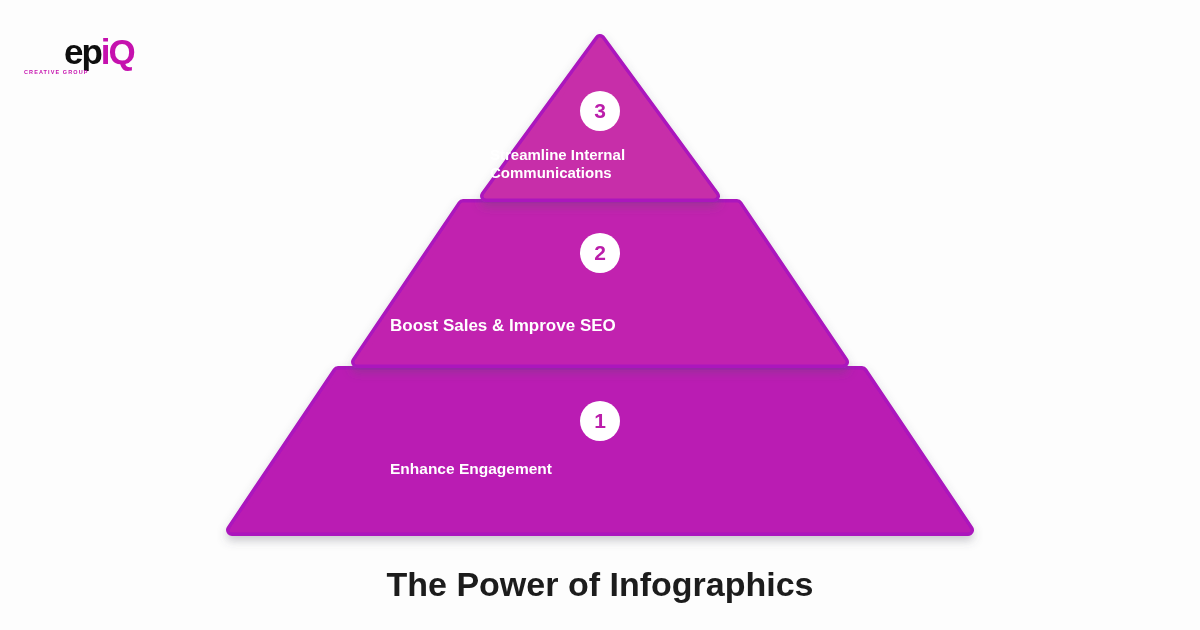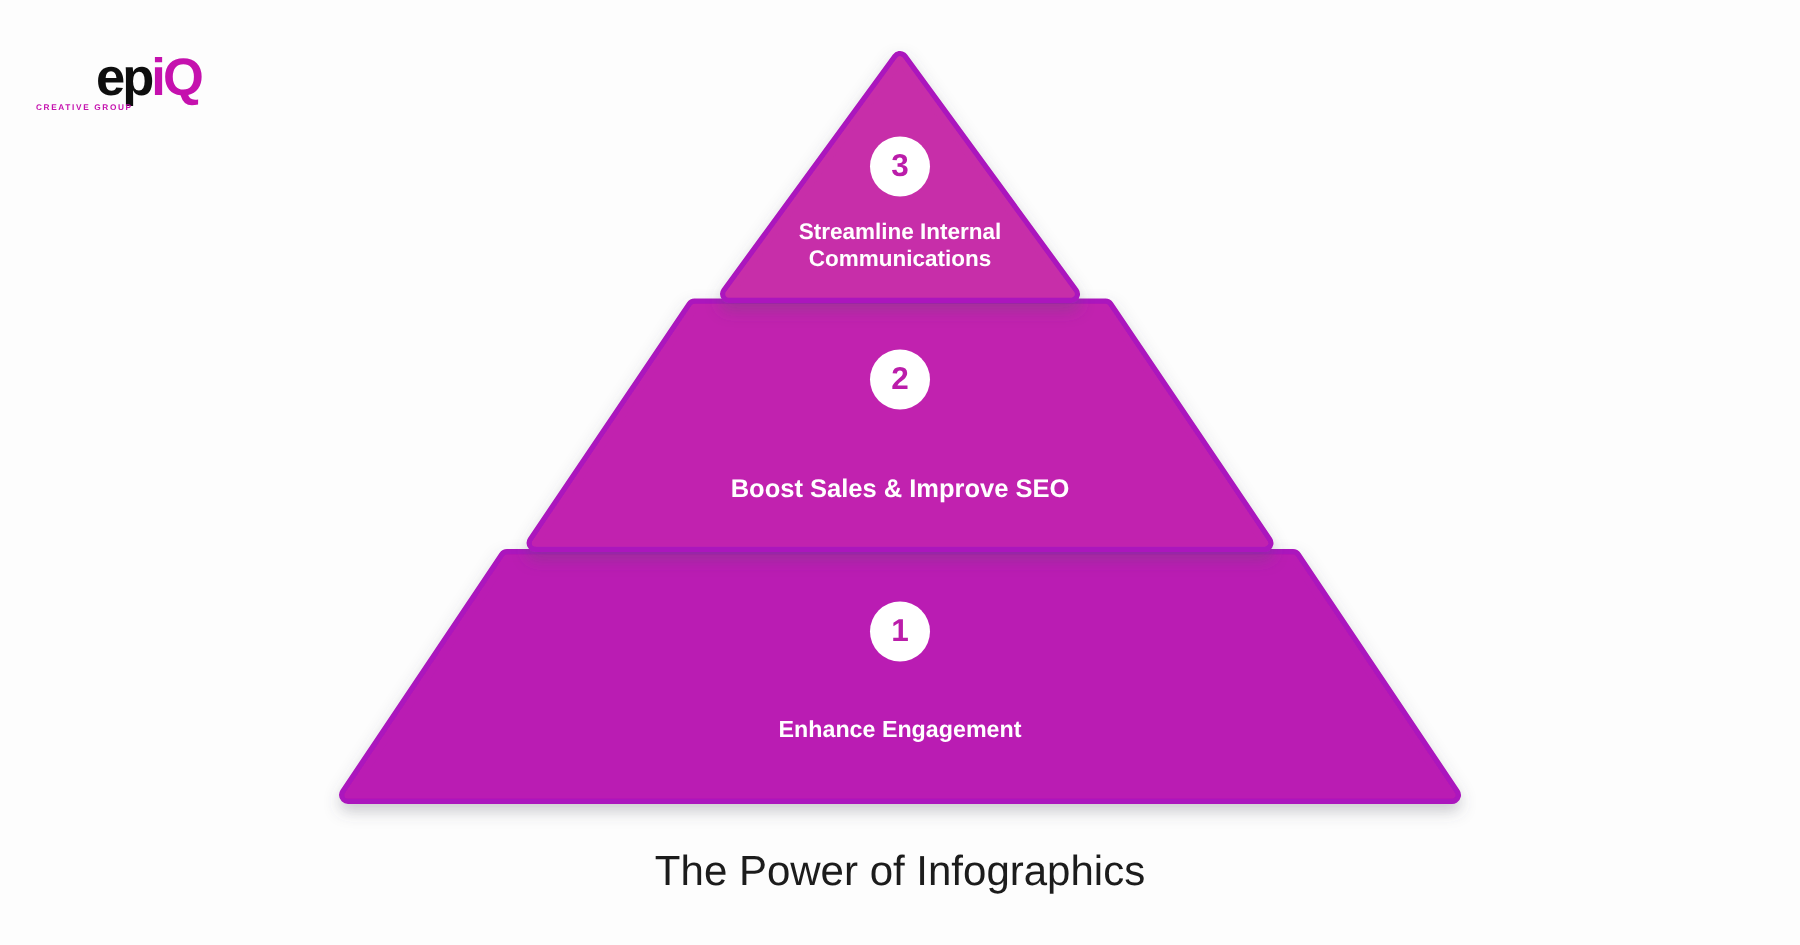--- a/index.html
+++ b/index.html
@@ -66,35 +66,34 @@
   .tier-number {
     font-size: 21px;
     font-weight: bold;
     color: #bb1daa;
   }
   .tier-label {
     position: absolute;
     transform: translateX(-50%);
     color: #ffffff;
     font-weight: bold;
-    text-align: center;
   }
   .label-3 { width: 220px; font-size: 15px; line-height: 18px; }
   .label-2 { width: 420px; font-size: 17px; }
-  .label-1 { width: 420px; font-size: 15.5px; margin-top: 18px; }
+  .label-1 { width: 420px; font-size: 15.5px; }
 
   .main-title {
     position: absolute;
     left: 600px;
     top: 565px;
     transform: translateX(-50%);
     width: 700px;
     text-align: center;
-    font-size: 28px;
-    font-weight: normal;
+    font-size: 34px;
+    font-weight: bold;
     color: #1c1c1c;
   }
 </style>
 </head>
 <body>
 
 <div class="canvas">
 
   <div class="logo">
     <div class="logo-word">

